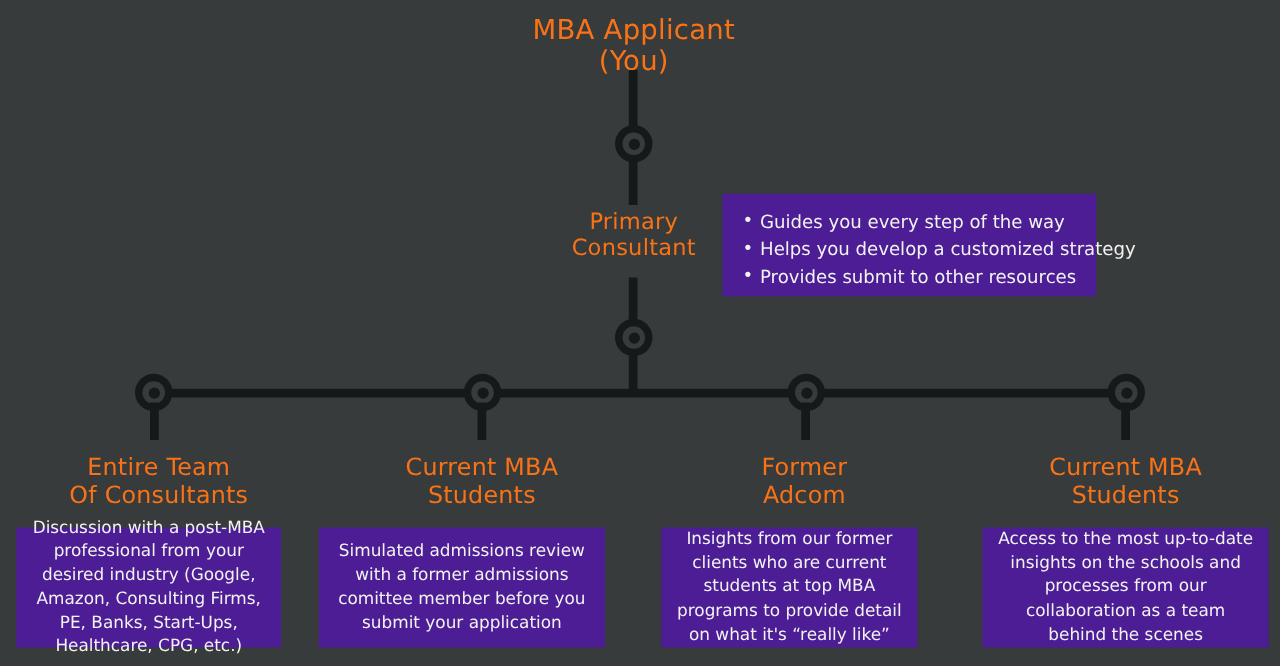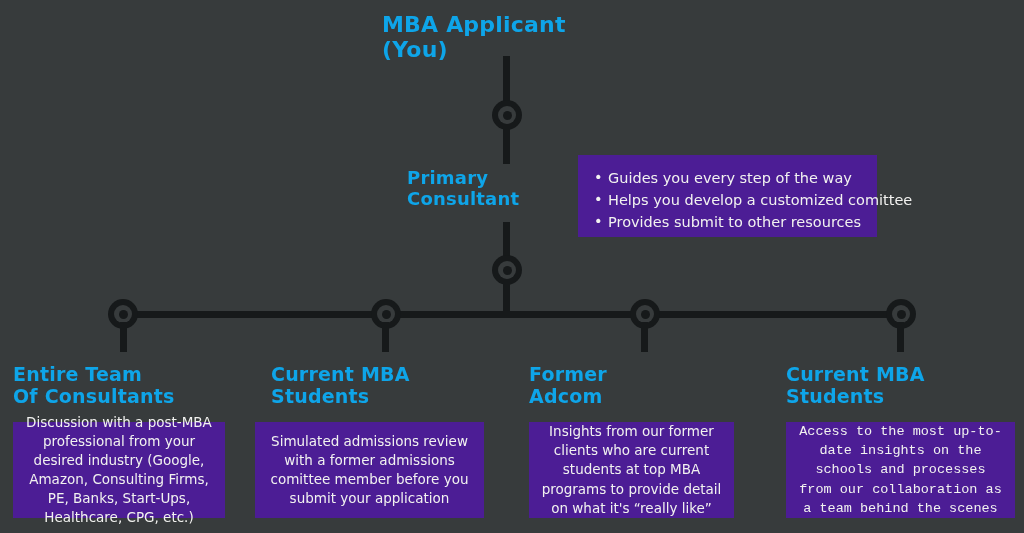--- a/index.html
+++ b/index.html
@@ -17,23 +17,23 @@
   }
   #canvas {
     position: relative;
     width: 1024px;
     height: 533px;
   }
 
   
   .node-title {
     position: absolute;
-    text-align: left;
-    color: #0ea5e9;
-    font-weight: bold;
+    text-align: center;
+    color: #f97316;
+    font-weight: normal;
     line-height: 1.15;
     letter-spacing: 0.2px;
     white-space: pre-line;
     -webkit-font-smoothing: antialiased;
   }
   .title-root {
     left: 382px;
     top: 12px;
     width: 250px;
     font-size: 22px;
@@ -157,42 +157,42 @@
     align-items: center;
     justify-content: center;
     text-align: center;
     padding: 6px 10px;
     font-size: 13.5px;
     line-height: 1.42;
   }
   .desc-1 { left: 13px;  width: 212px; }
   .desc-2 { left: 255px; width: 229px; text-align: center; }
   .desc-3 { left: 529px; width: 205px; }
-  .desc-4 { left: 786px; width: 229px; font-family: Liberation Mono, monospace; }
+  .desc-4 { left: 786px; width: 229px; }
   .desc span { display: block; }
 </style>
 </head>
 <body>
 
 <div id="canvas">
 
   <div class="node-title title-root">MBA Applicant
 (You)</div>
 
   <div class="vline v-root"></div>
   <div class="node-ring ring-top"></div>
   <div class="vline v-mid"></div>
 
   <div class="node-title title-primary">Primary
 Consultant</div>
 
   <div class="panel callout">
     <ul>
       <li>Guides you every step of the way</li>
-      <li>Helps you develop a customized comittee</li>
+      <li>Helps you develop a customized strategy</li>
       <li>Provides submit to other resources</li>
     </ul>
   </div>
 
   <div class="vline v-lower"></div>
   <div class="node-ring ring-second"></div>
   <div class="vline v-tobar"></div>
 
   <div class="hline h-main"></div>
 

